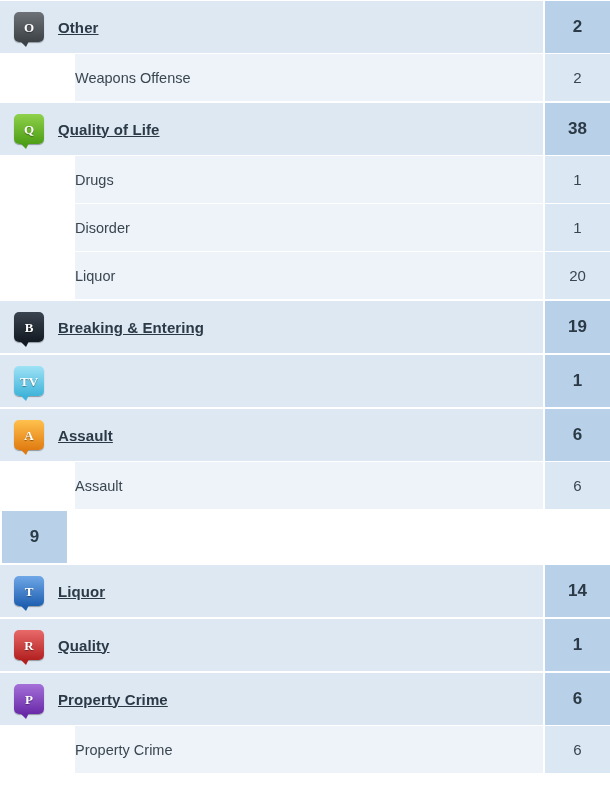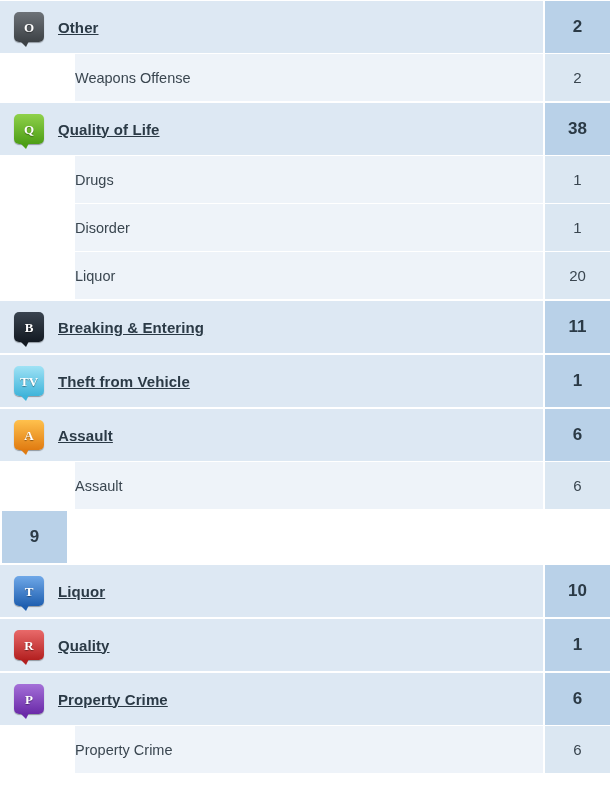--- a/index.html
+++ b/index.html
@@ -189,28 +189,27 @@
       </div>
       <div class="count-cell">20</div>
     </div>
     <div class="row category">
       <div class="label-cell">
         <span class="icon c-navy">
           <span class="glyph">B</span>
         </span>
         <span class="label-text">Breaking &amp; Entering</span>
       </div>
-      <div class="count-cell">11</div>
+      <div class="count-cell">19</div>
     </div>
     <div class="row category">
       <div class="label-cell">
         <span class="icon c-cyan">
           <span class="glyph">TV</span>
         </span>
-        <span class="label-text">Theft from Vehicle</span>
       </div>
       <div class="count-cell">1</div>
     </div>
     <div class="row category">
       <div class="label-cell">
         <span class="icon c-orange">
           <span class="glyph">A</span>
         </span>
         <span class="label-text">Assault</span>
       </div>
@@ -226,21 +225,21 @@
     <div class="row category">
       <div class="count-cell">9</div>
     </div>
     <div class="row category">
       <div class="label-cell">
         <span class="icon c-blue">
           <span class="glyph">T</span>
         </span>
         <span class="label-text">Liquor</span>
       </div>
-      <div class="count-cell">10</div>
+      <div class="count-cell">14</div>
     </div>
     <div class="row category">
       <div class="label-cell">
         <span class="icon c-red">
           <span class="glyph">R</span>
         </span>
         <span class="label-text">Quality</span>
       </div>
       <div class="count-cell">1</div>
     </div>

